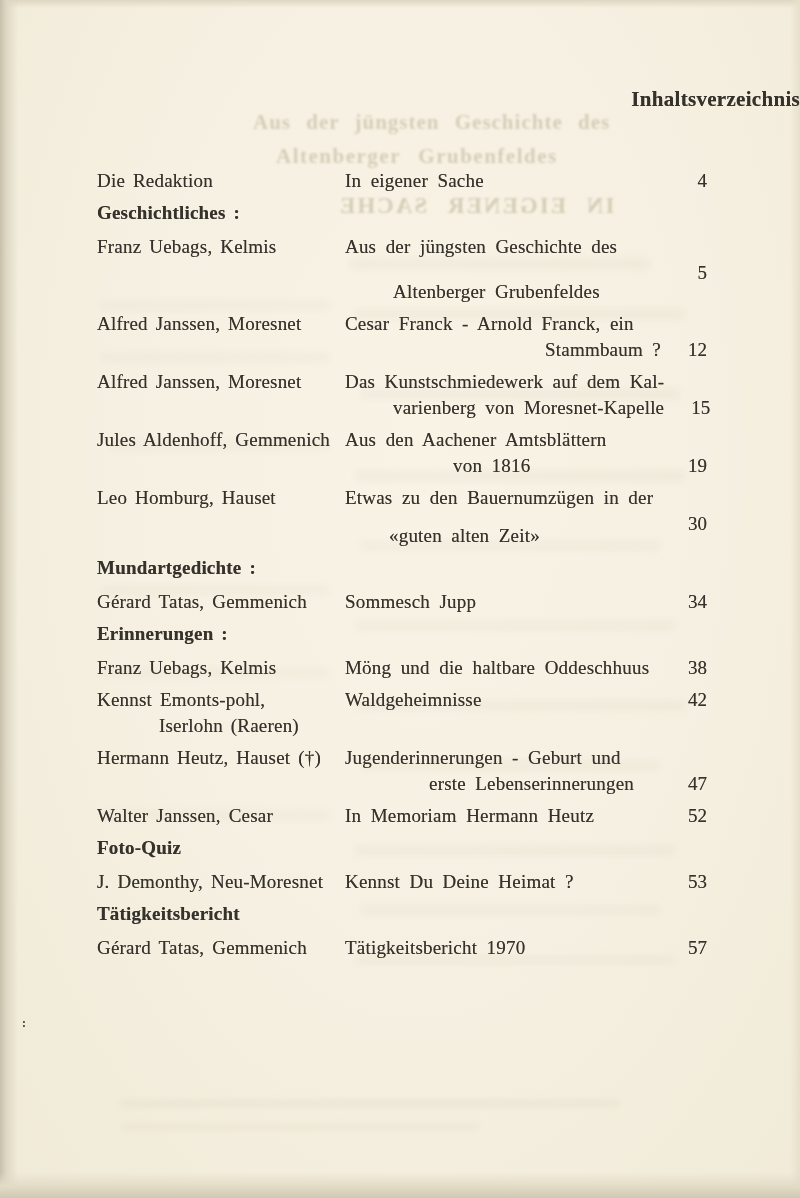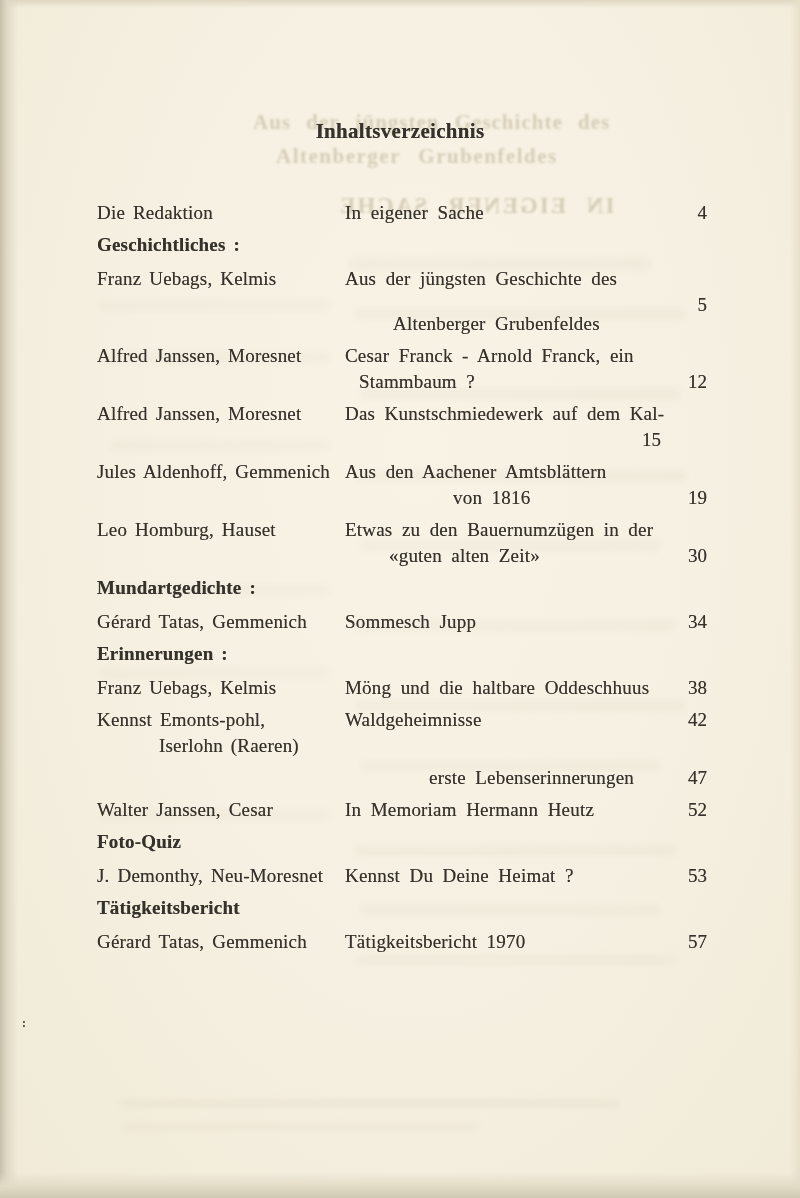--- a/index.html
+++ b/index.html
@@ -25,22 +25,22 @@
   
   .ghost{position:absolute;color:#a89c7e;opacity:.42;filter:blur(1.1px);
     font-weight:bold;white-space:nowrap;}
   .ghost-1{left:253px;top:110px;font-size:21px;word-spacing:9px;letter-spacing:1px;}
   .ghost-2{left:276px;top:144px;font-size:21px;word-spacing:11px;letter-spacing:1.5px;}
   .ghost-3{left:338px;top:193px;font-size:23px;letter-spacing:2px;word-spacing:11px;
     transform:scaleX(-1);transform-origin:50% 50%;}
   .smudge{position:absolute;background:#8d8266;filter:blur(3px);border-radius:4px;}
 
   .page-title{
-    margin:0;padding-top:118px;line-height:26px;
-    text-align:center;font-weight:bold;font-size:21px;letter-spacing:.3px;
+    margin:0;padding-top:86px;line-height:26px;
+    text-align:right;font-weight:bold;font-size:21px;letter-spacing:.3px;
     position:relative;z-index:2;
     text-shadow:0 0 .5px rgba(53,49,43,.65);
   }
 
   .toc{
     position:relative;z-index:2;
     margin:56px 0 0 97px;width:610px;font-size:19px;
     text-shadow:0 0 .5px rgba(53,49,43,.6);
     font-family:Liberation Serif, serif;
   }
@@ -113,32 +113,33 @@
         </div>
       </div>
       <div class="entry">
         <div class="line">
           <span class="author-cell">Alfred Janssen, Moresnet</span>
           <span class="title-cell">Cesar Franck - Arnold Franck, ein</span>
           <span class="pagenum"></span>
         </div>
         <div class="line">
           <span class="author-cell"></span>
-          <span class="title-cell" style="padding-left: 14px;">Stammbaum ?</span>
+          <span class="title-cell" style="padding-left: 14px; text-align: right;">Stammbaum ?</span>
           <span class="pagenum">12</span>
         </div>
       </div>
       <div class="entry">
         <div class="line">
           <span class="author-cell">Alfred Janssen, Moresnet</span>
           <span class="title-cell">Das Kunstschmiedewerk auf dem Kal-</span>
           <span class="pagenum"></span>
         </div>
         <div class="line">
           <span class="author-cell"></span>
+          <span class="title-cell" style="padding-left: 48px;">varienberg von Moresnet-Kapelle</span>
           <span class="pagenum">15</span>
         </div>
       </div>
       <div class="entry">
         <div class="line">
           <span class="author-cell">Jules Aldenhoff, Gemmenich</span>
           <span class="title-cell">Aus den Aachener Amtsblättern</span>
           <span class="pagenum"></span>
         </div>
         <div class="line">
@@ -148,21 +149,21 @@
         </div>
       </div>
       <div class="entry">
         <div class="line">
           <span class="author-cell">Leo Homburg, Hauset</span>
           <span class="title-cell">Etwas zu den Bauernumzügen in der</span>
           <span class="pagenum"></span>
         </div>
         <div class="line">
           <span class="author-cell"></span>
-          <span class="title-cell" style="padding-left: 44px;">«guten alten Zeit»</span>
+          <span class="title-cell" style="padding-left: 44px; margin-top: 12px;">«guten alten Zeit»</span>
           <span class="pagenum">30</span>
         </div>
       </div>
       <div class="section">Mundartgedichte :</div>
       <div class="entry">
         <div class="line">
           <span class="author-cell">Gérard Tatas, Gemmenich</span>
           <span class="title-cell">Sommesch Jupp</span>
           <span class="pagenum">34</span>
         </div>
@@ -182,20 +183,25 @@
           <span class="pagenum">42</span>
         </div>
         <div class="line">
           <span class="author-cell" style="padding-left: 62px;">Iserlohn (Raeren)</span>
           <span class="title-cell"></span>
           <span class="pagenum"></span>
         </div>
       </div>
       <div class="entry">
         <div class="line">
+          <span class="author-cell">Hermann Heutz, Hauset (†)</span>
+          <span class="title-cell">Jugenderinnerungen - Geburt und</span>
+          <span class="pagenum"></span>
+        </div>
+        <div class="line">
           <span class="author-cell"></span>
           <span class="title-cell" style="padding-left: 84px;">erste Lebenserinnerungen</span>
           <span class="pagenum">47</span>
         </div>
       </div>
       <div class="entry">
         <div class="line">
           <span class="author-cell">Walter Janssen, Cesar</span>
           <span class="title-cell">In Memoriam Hermann Heutz</span>
           <span class="pagenum">52</span>

